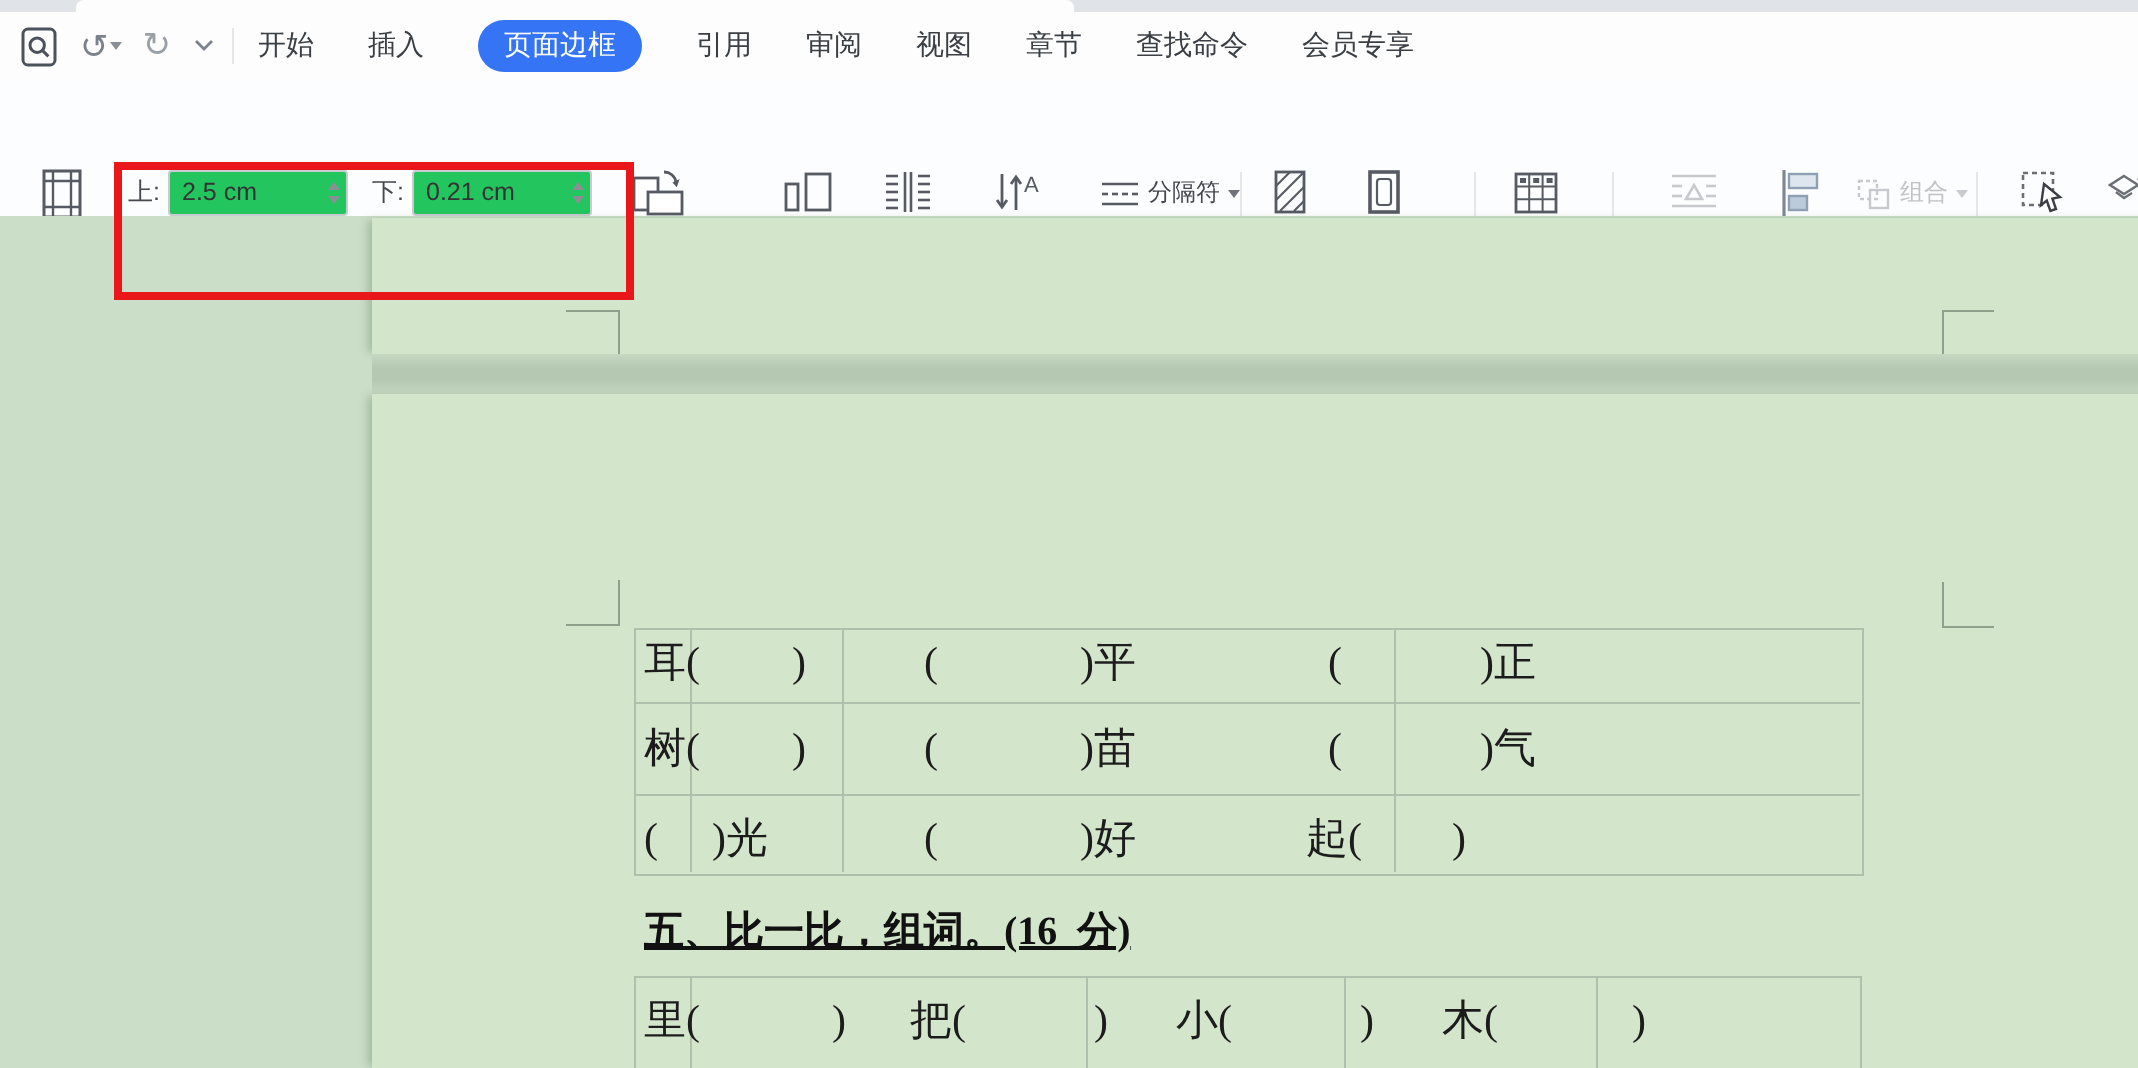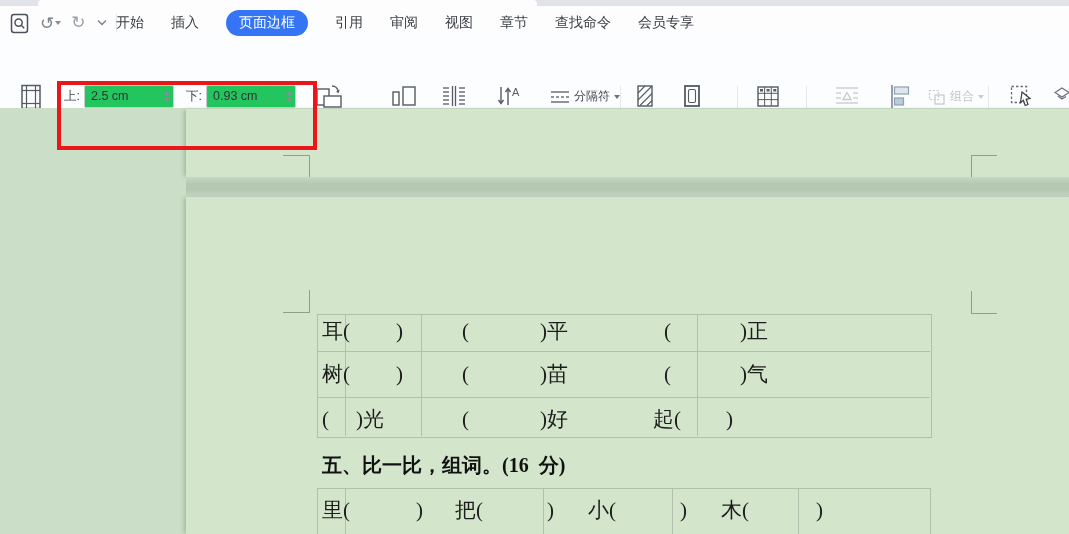--- a/index.html
+++ b/index.html
@@ -10,21 +10,21 @@
   .tabstrip{position:absolute;left:0;top:0;width:1069px;height:6px;background:#e0e3e7;}
   .tabstrip .white{position:absolute;left:38px;top:0;width:499px;height:6px;background:#fdfdfd;border-radius:4px 4px 0 0;}
   
   .topbar{position:absolute;left:0;top:6px;width:1069px;height:34px;background:#fdfdfd;}
   .qat{position:absolute;left:8px;top:0;height:34px;display:flex;align-items:center;gap:10px;}
   .qicon{width:22px;height:22px;display:flex;align-items:center;justify-content:center;color:#777e88;}
   .undo-wrap{display:flex;align-items:center;gap:1px;}
   .arrowchar{font-size:17px;color:#7b828c;line-height:1;}
   .mini-caret{width:0;height:0;border-left:3px solid transparent;border-right:3px solid transparent;border-top:4px solid #8a8f96;}
   .vsep{position:absolute;left:116px;top:8px;width:1px;height:18px;background:#e4e6e9;}
-  .tabs{position:absolute;left:116px;top:0;height:34px;display:flex;align-items:center;gap:27px;}
+  .tabs{position:absolute;left:129px;top:0;height:34px;display:flex;align-items:center;gap:27px;}
   .tab{font-size:14px;color:#3a3f45;white-space:nowrap;cursor:default;}
   .tab.active{background:#3575f5;color:#fff;padding:4px 13px;border-radius:13px;}
   .search{position:absolute;left:652px;top:0;height:34px;display:flex;align-items:center;gap:6px;}
   .search .ph{font-size:13.5px;color:#9aa0a6;}
   
   .ribbon{position:absolute;left:0;top:40px;width:1069px;height:68px;background:#fcfdfe;border-bottom:1px solid #dddfe2;}
   .rlabel{font-size:12px;color:#45494f;white-space:nowrap;display:flex;align-items:center;gap:3px;justify-content:center;}
   .rlabel.dis{color:#c0c3c8;}
   .caret{width:0;height:0;border-left:3.5px solid transparent;border-right:3.5px solid transparent;border-top:4px solid #6e737a;}
   .caret.dis{border-top-color:#c7cace;}
@@ -47,21 +47,21 @@
   .page{position:absolute;left:186px;width:900px;background:#d3e6cb;box-shadow:-3px 0 4px -1px rgba(95,115,90,.35);}
   .p1{top:1px;height:68px;}
   .pgap{position:absolute;left:186px;top:69px;width:900px;height:20px;
         background:linear-gradient(#c5d8c2,#b4c8b2 35%,#b4c8b2 65%,#c7dac4);}
   .p2{top:89px;height:337px;}
   .mark{position:absolute;background:#8f9f8c;}
   .tline{position:absolute;background:#b0c0ad;}
   .t1outer{position:absolute;left:317px;top:206px;width:613px;height:122px;border:1px solid #b0c0ad;}
   .dtx{position:absolute;font-family:"Liberation Serif","DejaVu Serif",serif;font-size:21px;line-height:27px;color:#1c1c1c;white-space:pre;}
   .dheading{position:absolute;left:322px;top:344px;font-family:"Liberation Serif","DejaVu Serif",serif;
-            font-size:20px;font-weight:bold;color:#111;white-space:pre;}
+            font-size:20px;font-weight:bold;color:#111;white-space:pre;text-decoration:underline;}
   svg{display:block;}
 </style>
 </head>
 <body>
 
 <div id="app">
 
   <div class="tabstrip">
     <div class="white"></div>
   </div>
@@ -125,21 +125,21 @@
             <span class="val">2.5 cm</span>
           <span class="spin">
               <span class="sup"></span>
               <span class="sdn"></span>
             </span>
           </span>
       </div>
       <div class="field">
         <span class="flab">下:</span>
         <span class="spinbox">
-            <span class="val">0.93 cm</span>
+            <span class="val">0.21 cm</span>
           <span class="spin">
               <span class="sup"></span>
               <span class="sdn"></span>
             </span>
           </span>
       </div>
       <div class="field">
         <span class="flab">左:</span>
         <span class="spinbox">
             <span class="val">2.89 cm</span>

